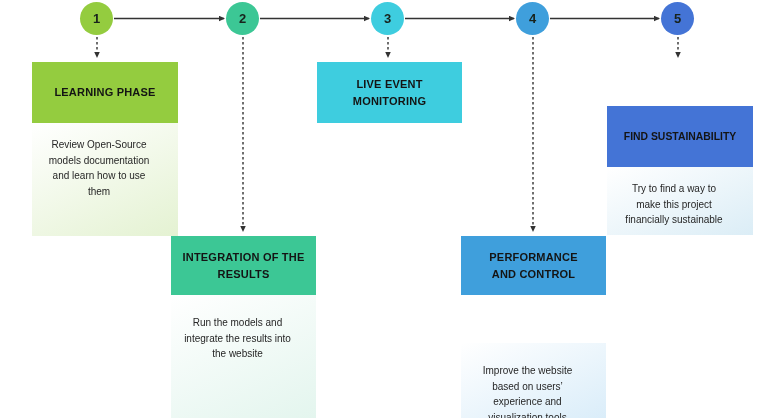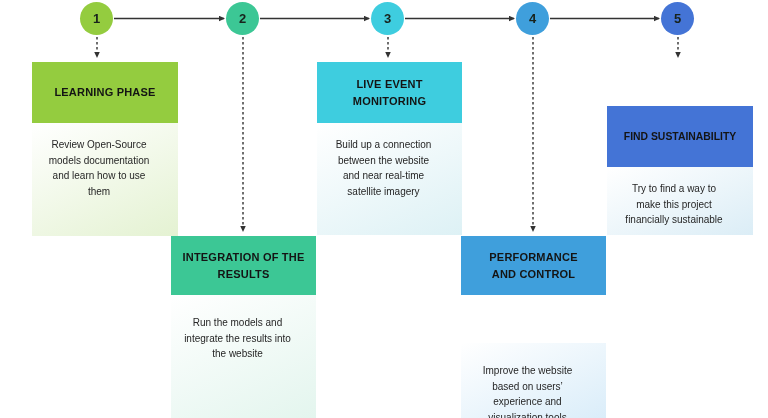--- a/index.html
+++ b/index.html
@@ -130,24 +130,20 @@
     <div class="card-header" style="background: rgb(60, 199, 149);">INTEGRATION OF THE
 RESULTS</div>
     <div class="card-body" style="--tint: #ddf3ea;">Run the models and
 integrate the results into
 the website</div>
   </div>
 
   <div class="step-card card3">
     <div class="card-header" style="background: rgb(62, 205, 223);">LIVE EVENT
 MONITORING</div>
-    <div class="card-body" style="--tint: #ddf1f5;">Build up a connection
-between the website
-and near real-time
-satellite imagery</div>
   </div>
 
   <div class="step-card card4">
     <div class="card-header" style="background: rgb(63, 159, 220);">PERFORMANCE
 AND CONTROL</div>
     <div class="card-body" style="--tint: #d8ecf9;">Improve the website
 based on users’
 experience and
 visualization tools</div>
   </div>

